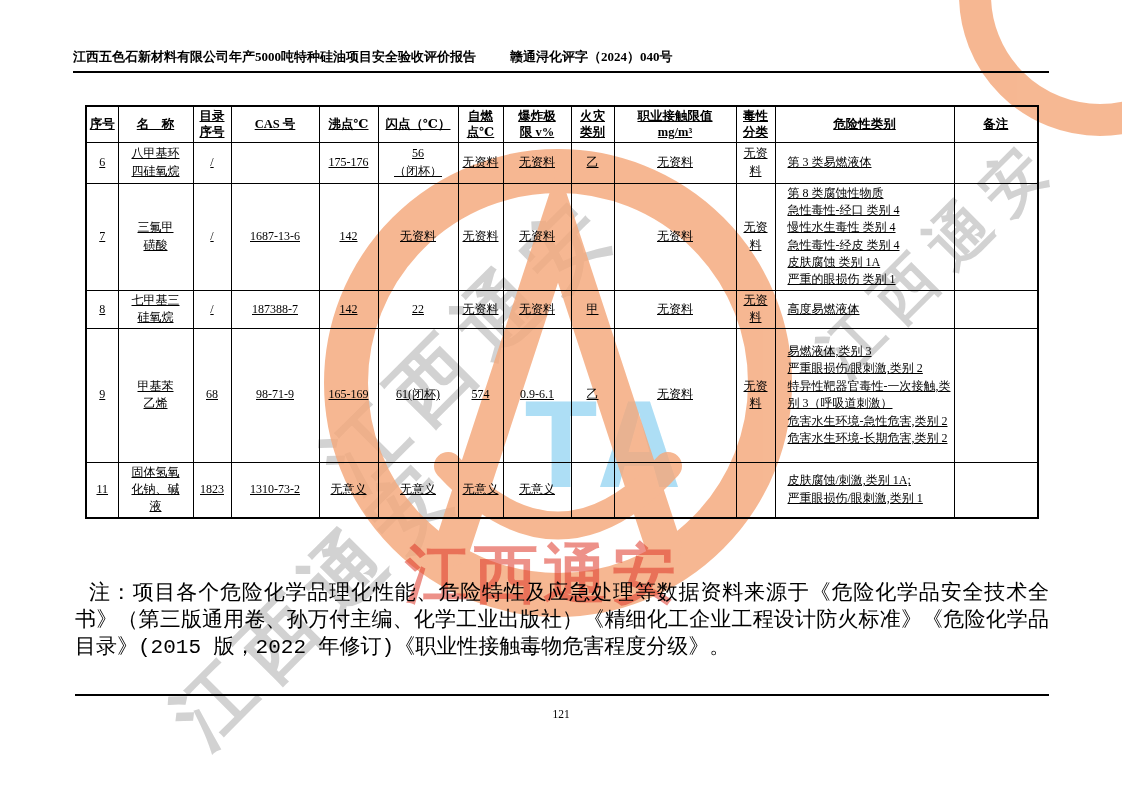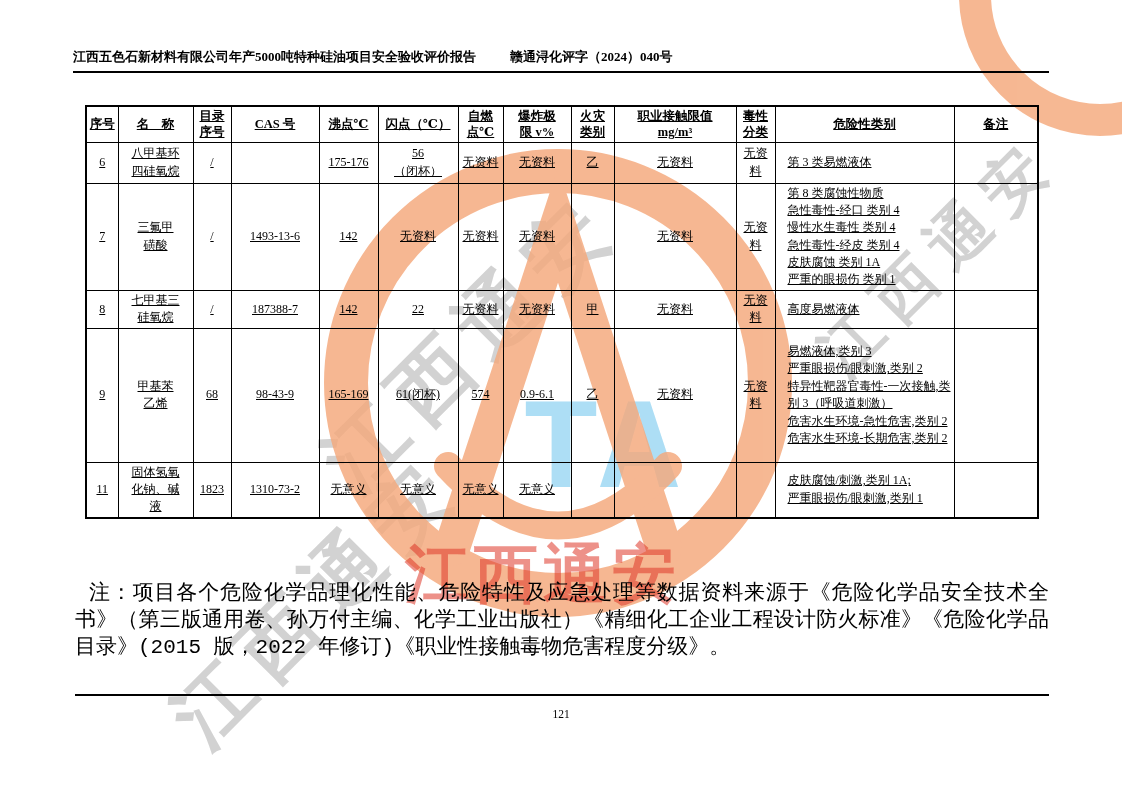--- a/index.html
+++ b/index.html
@@ -118,21 +118,21 @@
           <td>无资料</td>
           <td>无资料</td>
           <td class="left">第 3 类易燃液体</td>
           <td></td>
         </tr>
         <tr style="height: 104px;">
           <td>7</td>
           <td>三氟甲
 磺酸</td>
           <td>/</td>
-          <td>1493-13-6</td>
+          <td>1687-13-6</td>
           <td>142</td>
           <td>无资料</td>
           <td>无资料</td>
           <td>无资料</td>
           <td></td>
           <td>无资料</td>
           <td>无资料</td>
           <td class="left">第 8 类腐蚀性物质
 急性毒性-经口  类别 4
 慢性水生毒性  类别 4
@@ -155,21 +155,21 @@
           <td>无资料</td>
           <td>无资料</td>
           <td class="left">高度易燃液体</td>
           <td></td>
         </tr>
         <tr style="height: 134px;">
           <td>9</td>
           <td>甲基苯
 乙烯</td>
           <td>68</td>
-          <td>98-43-9</td>
+          <td>98-71-9</td>
           <td>165-169</td>
           <td>61(闭杯)</td>
           <td>574</td>
           <td>0.9-6.1</td>
           <td>乙</td>
           <td>无资料</td>
           <td>无资料</td>
           <td class="left">易燃液体,类别 3
 严重眼损伤/眼刺激,类别 2
 特异性靶器官毒性-一次接触,类别 3（呼吸道刺激）

